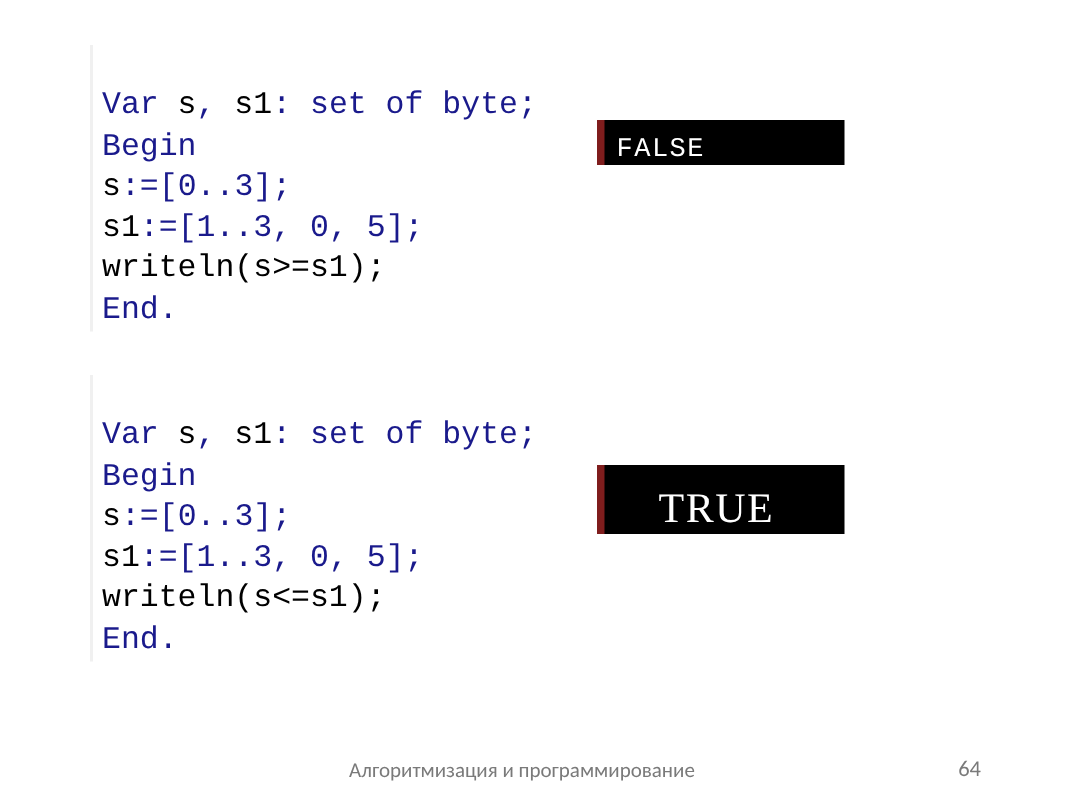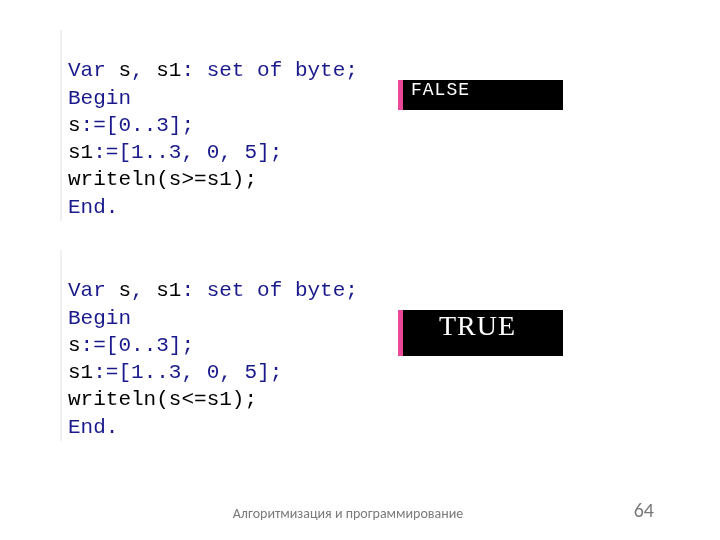--- a/index.html
+++ b/index.html
@@ -38,44 +38,44 @@
   .dot  { color: #1a1a8c; }
 
   .output {
     position: absolute;
     left: 398px;
     width: 165px;
     background: #000;
     color: #fff;
     font-family: "Courier New", monospace;
     letter-spacing: 1px;
-    border-left: 5px solid #ec4899;
+    border-left: 5px solid #7f1d1d;
     display: flex;
-    align-items: flex-start;
+    align-items: flex-end;
     padding-left: 8px;
     box-sizing: border-box;
   }
   .output.first  { top: 80px;  height: 30px; font-size: 18px; font-weight: normal; }
   .output.second { top: 310px; height: 46px; font-size: 28px; font-family: "Times New Roman", serif; padding-left: 36px; }
 
   .footer {
     position: absolute;
     bottom: 18px;
     width: 100%;
     text-align: center;
     font-family: "Calibri", Arial, sans-serif;
     font-size: 14px;
     color: #7a7a7a;
   }
   .page-number {
     position: absolute;
     right: 42px;
     bottom: 18px;
     font-family: "Calibri", Arial, sans-serif;
-    font-size: 20px;
+    font-size: 15px;
     color: #7a7a7a;
   }
 </style>
 </head>
 <body>
 
 <div class="slide">
 
   <div class="code-block first">
 <span class="kw">Var</span><span class="nm"> s</span><span class="sym">,</span><span class="nm"> s1</span><span class="sym">:</span><span class="kw"> set of </span><span class="kw">byte</span><span class="sym">;</span>

